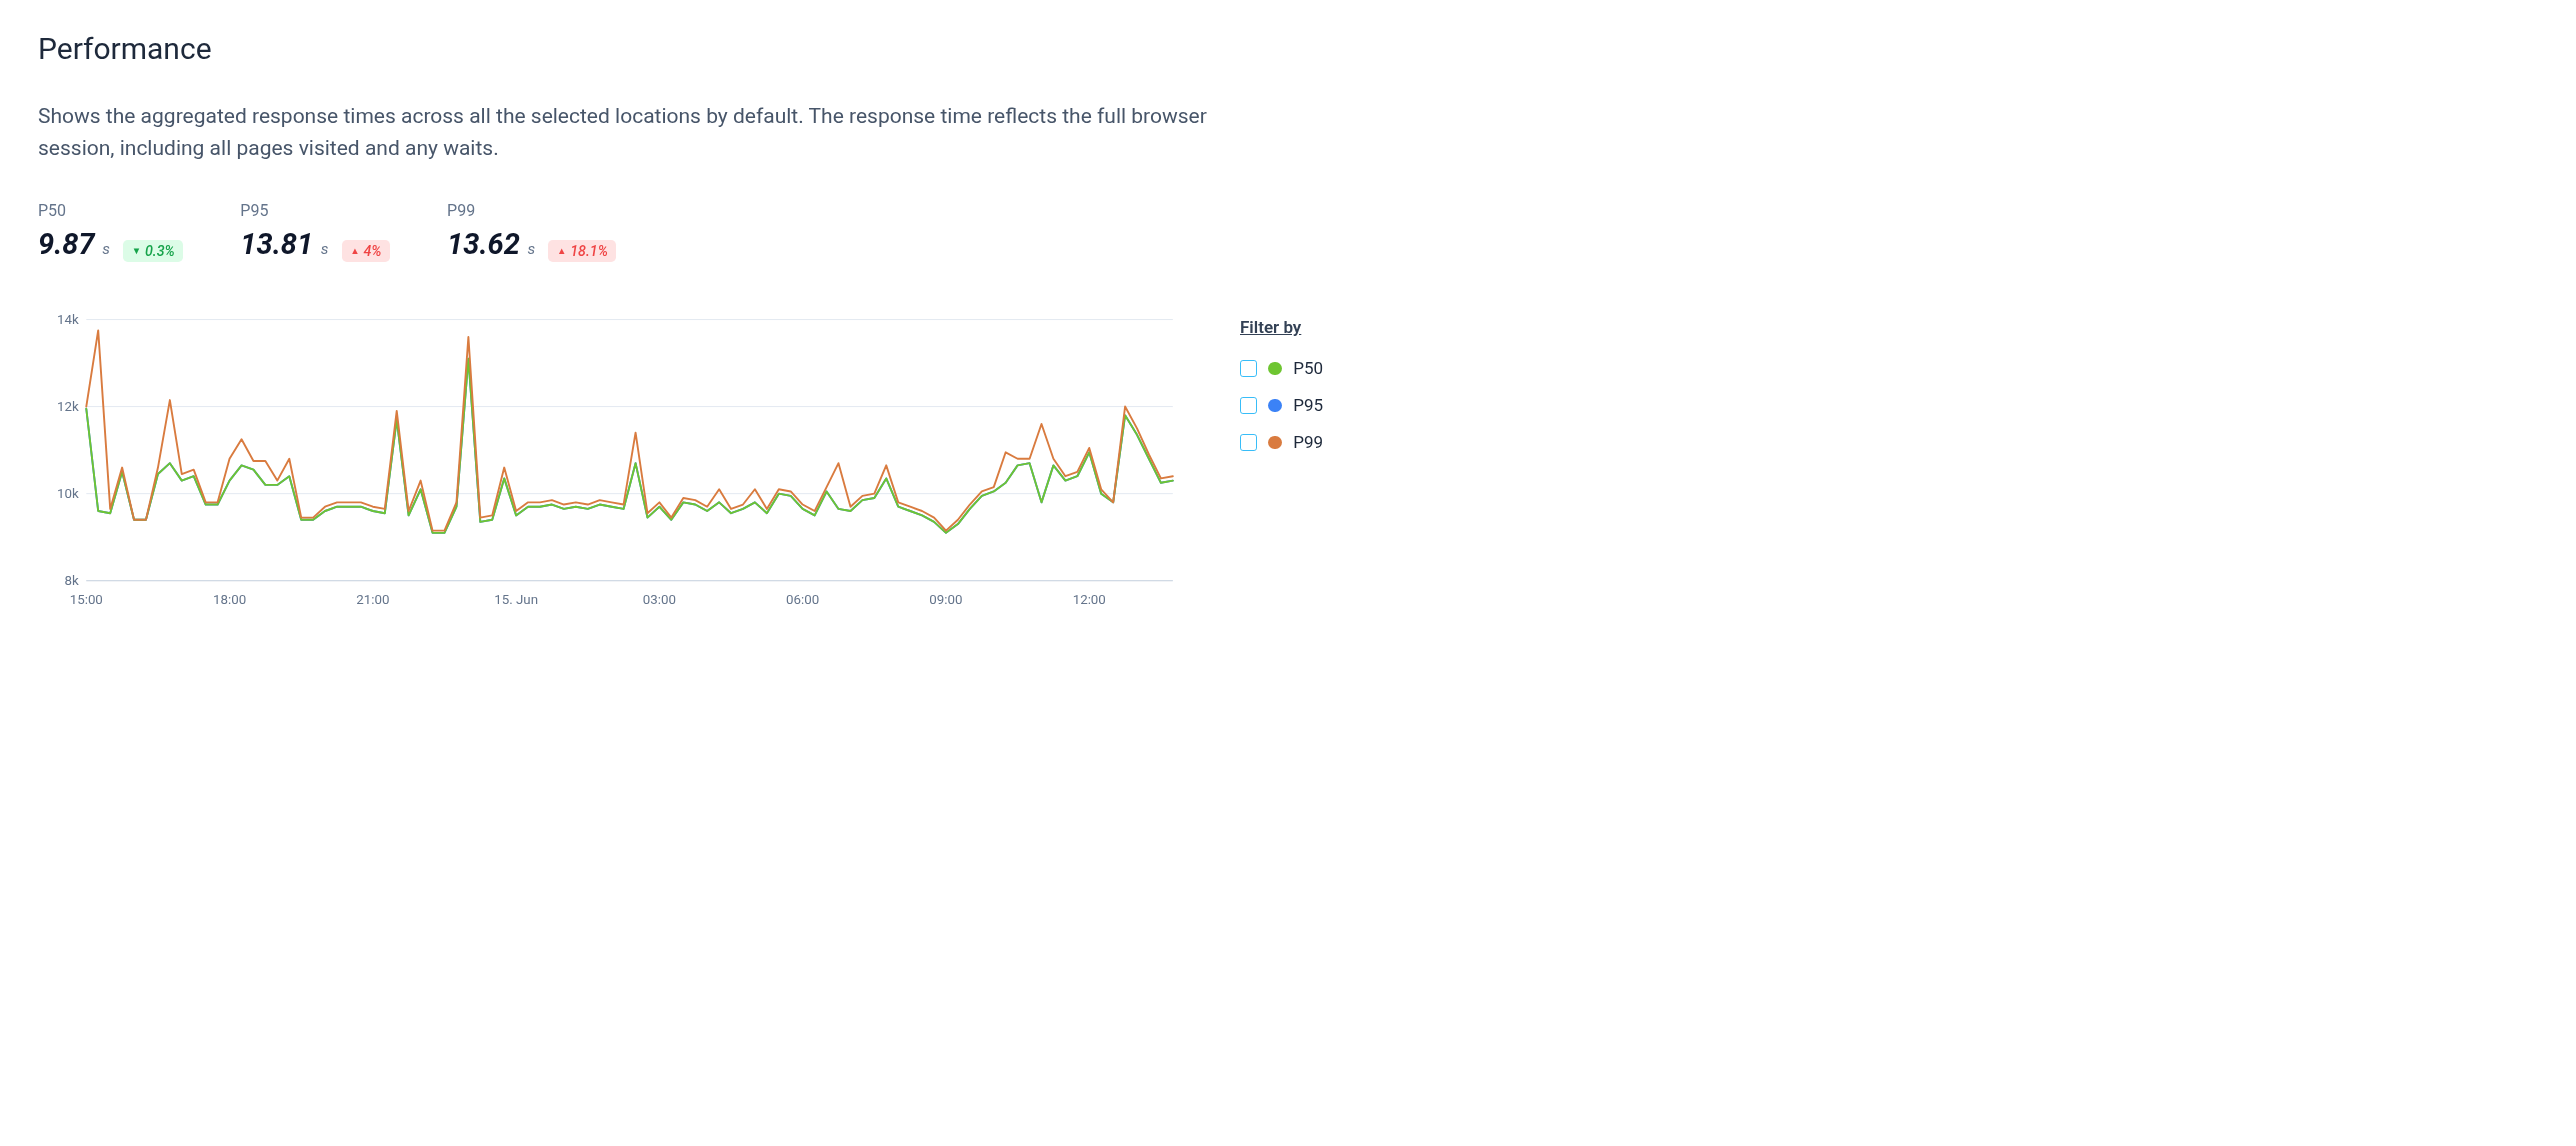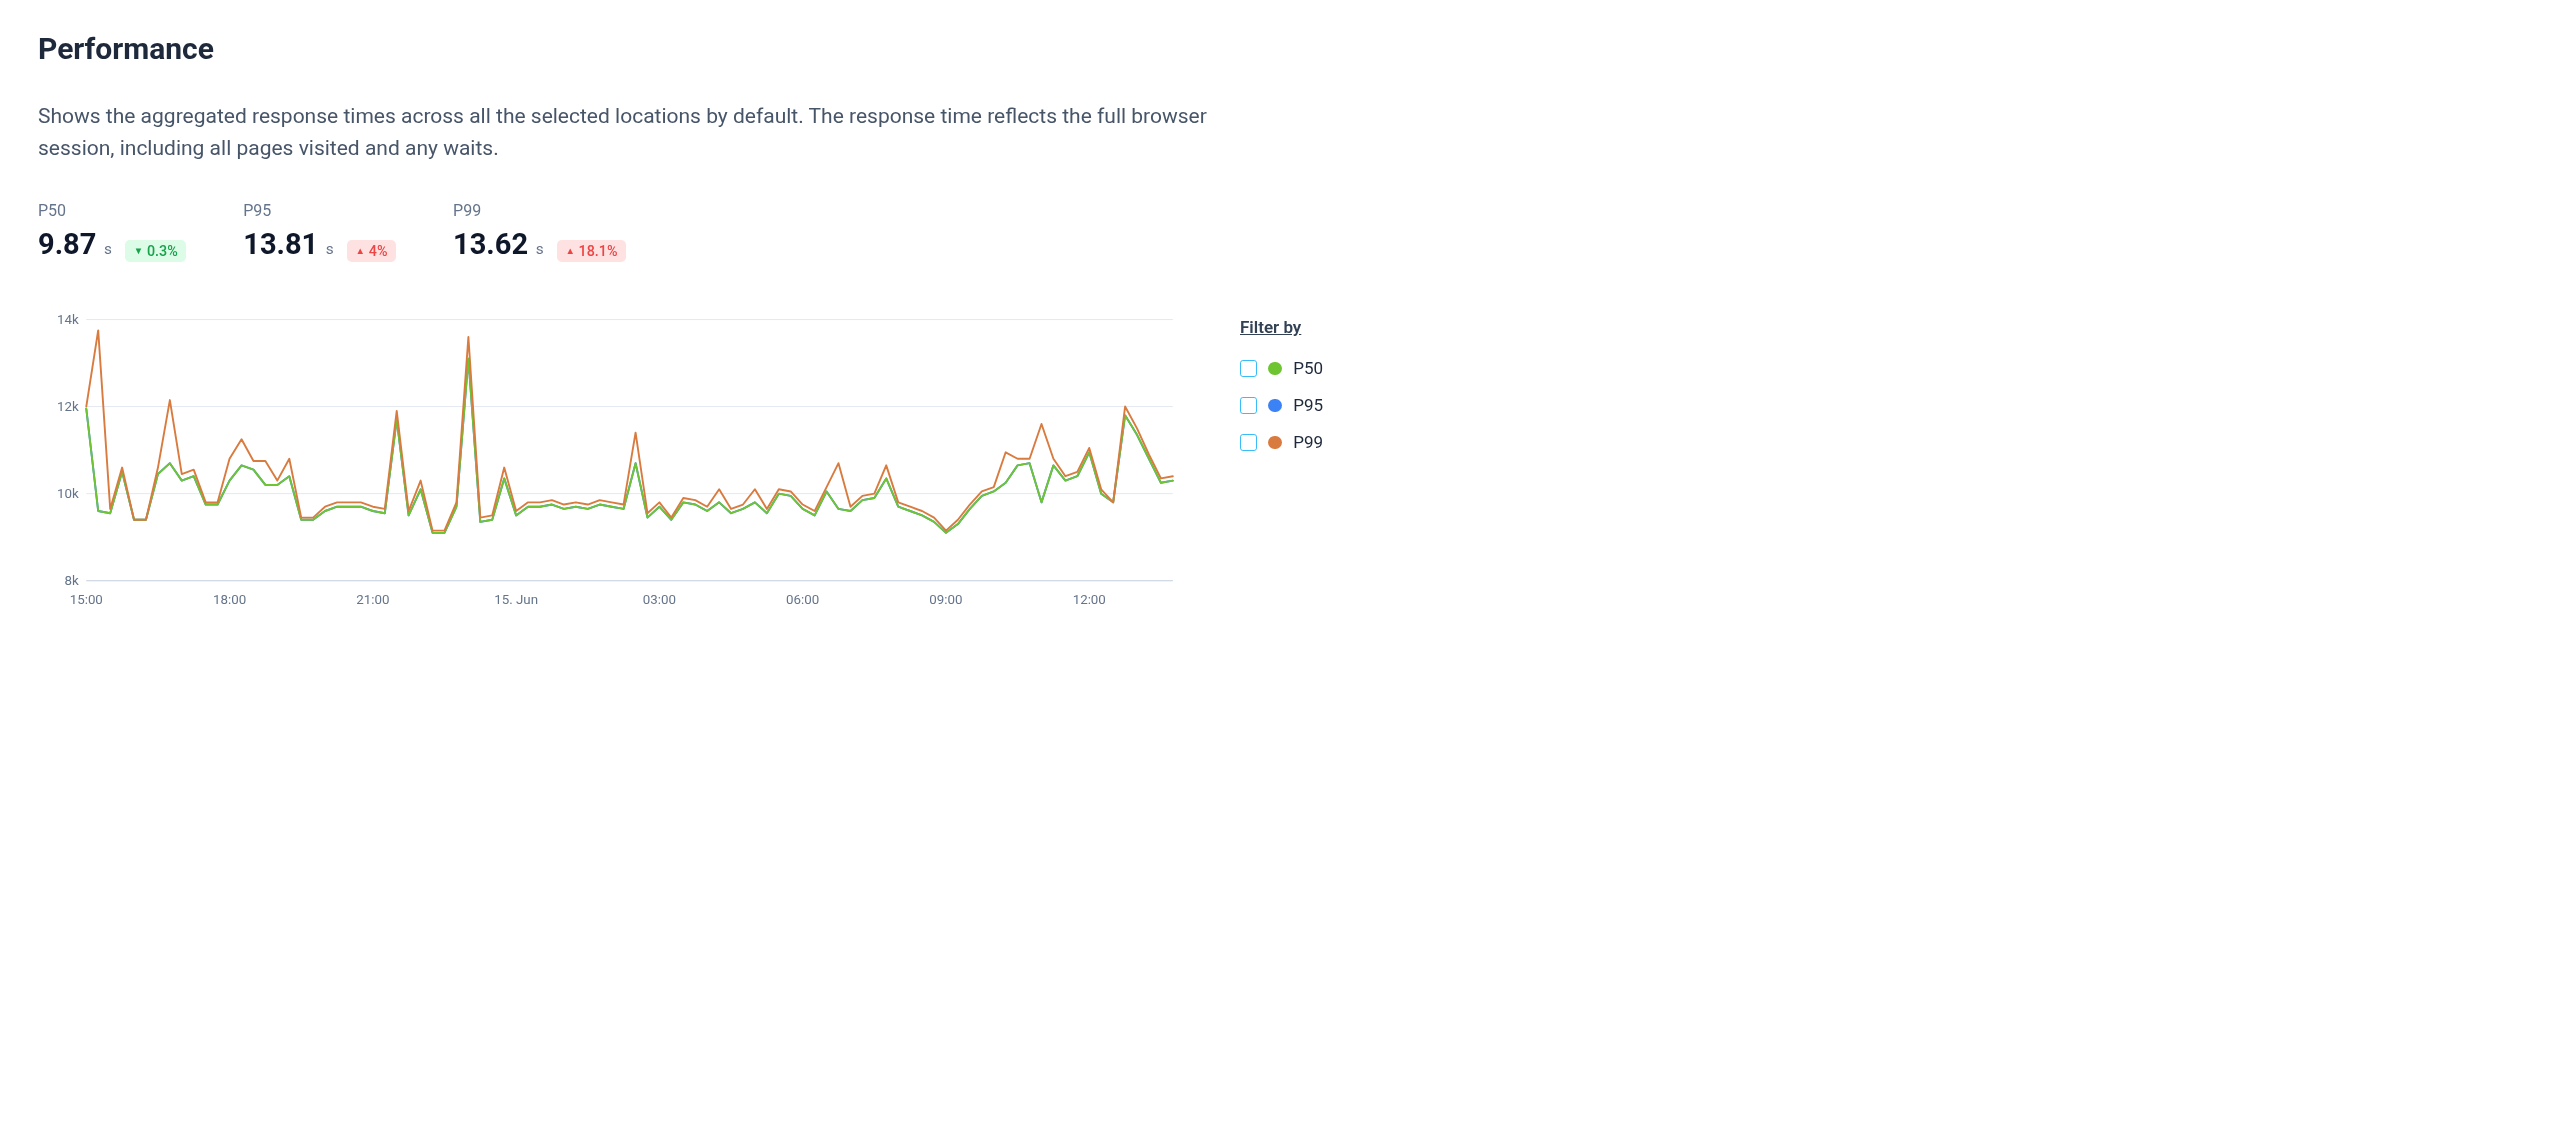--- a/index.html
+++ b/index.html
@@ -7,21 +7,21 @@
     font-family: -apple-system, BlinkMacSystemFont, "Segoe UI", Roboto, Helvetica, Arial, sans-serif;
     background: #ffffff;
     color: #1e293b;
     padding: 30.5px 38px;
     width: 2576px;
     height: 1147px;
   }
   .wrap { width: 1431px; }
   h1.page-title {
     font-size: 30px;
-    font-weight: 700;
+    font-weight: 400;
     color: #1e293b;
     margin-bottom: 34px;
   }
   h2.section-title {
     font-size: 22px;
     font-weight: 700;
     color: #1e293b;
     margin-bottom: 13.4px;
   }
   p.section-desc {
@@ -39,20 +39,21 @@
   .metric { display: flex; flex-direction: column; gap: 7.6px; }
   .metric-label {
     font-size: 16px;
     color: #64748b;
     font-weight: 400;
   }
   .metric-value-row {
     display: flex;
     align-items: baseline;
     gap: 7.6px;
+    font-style: italic;
   }
   .metric-value {
     font-size: 29px;
     font-weight: 700;
     color: #0f172a;
   }
   .metric-unit {
     font-size: 15.3px;
     color: #64748b;
   }

